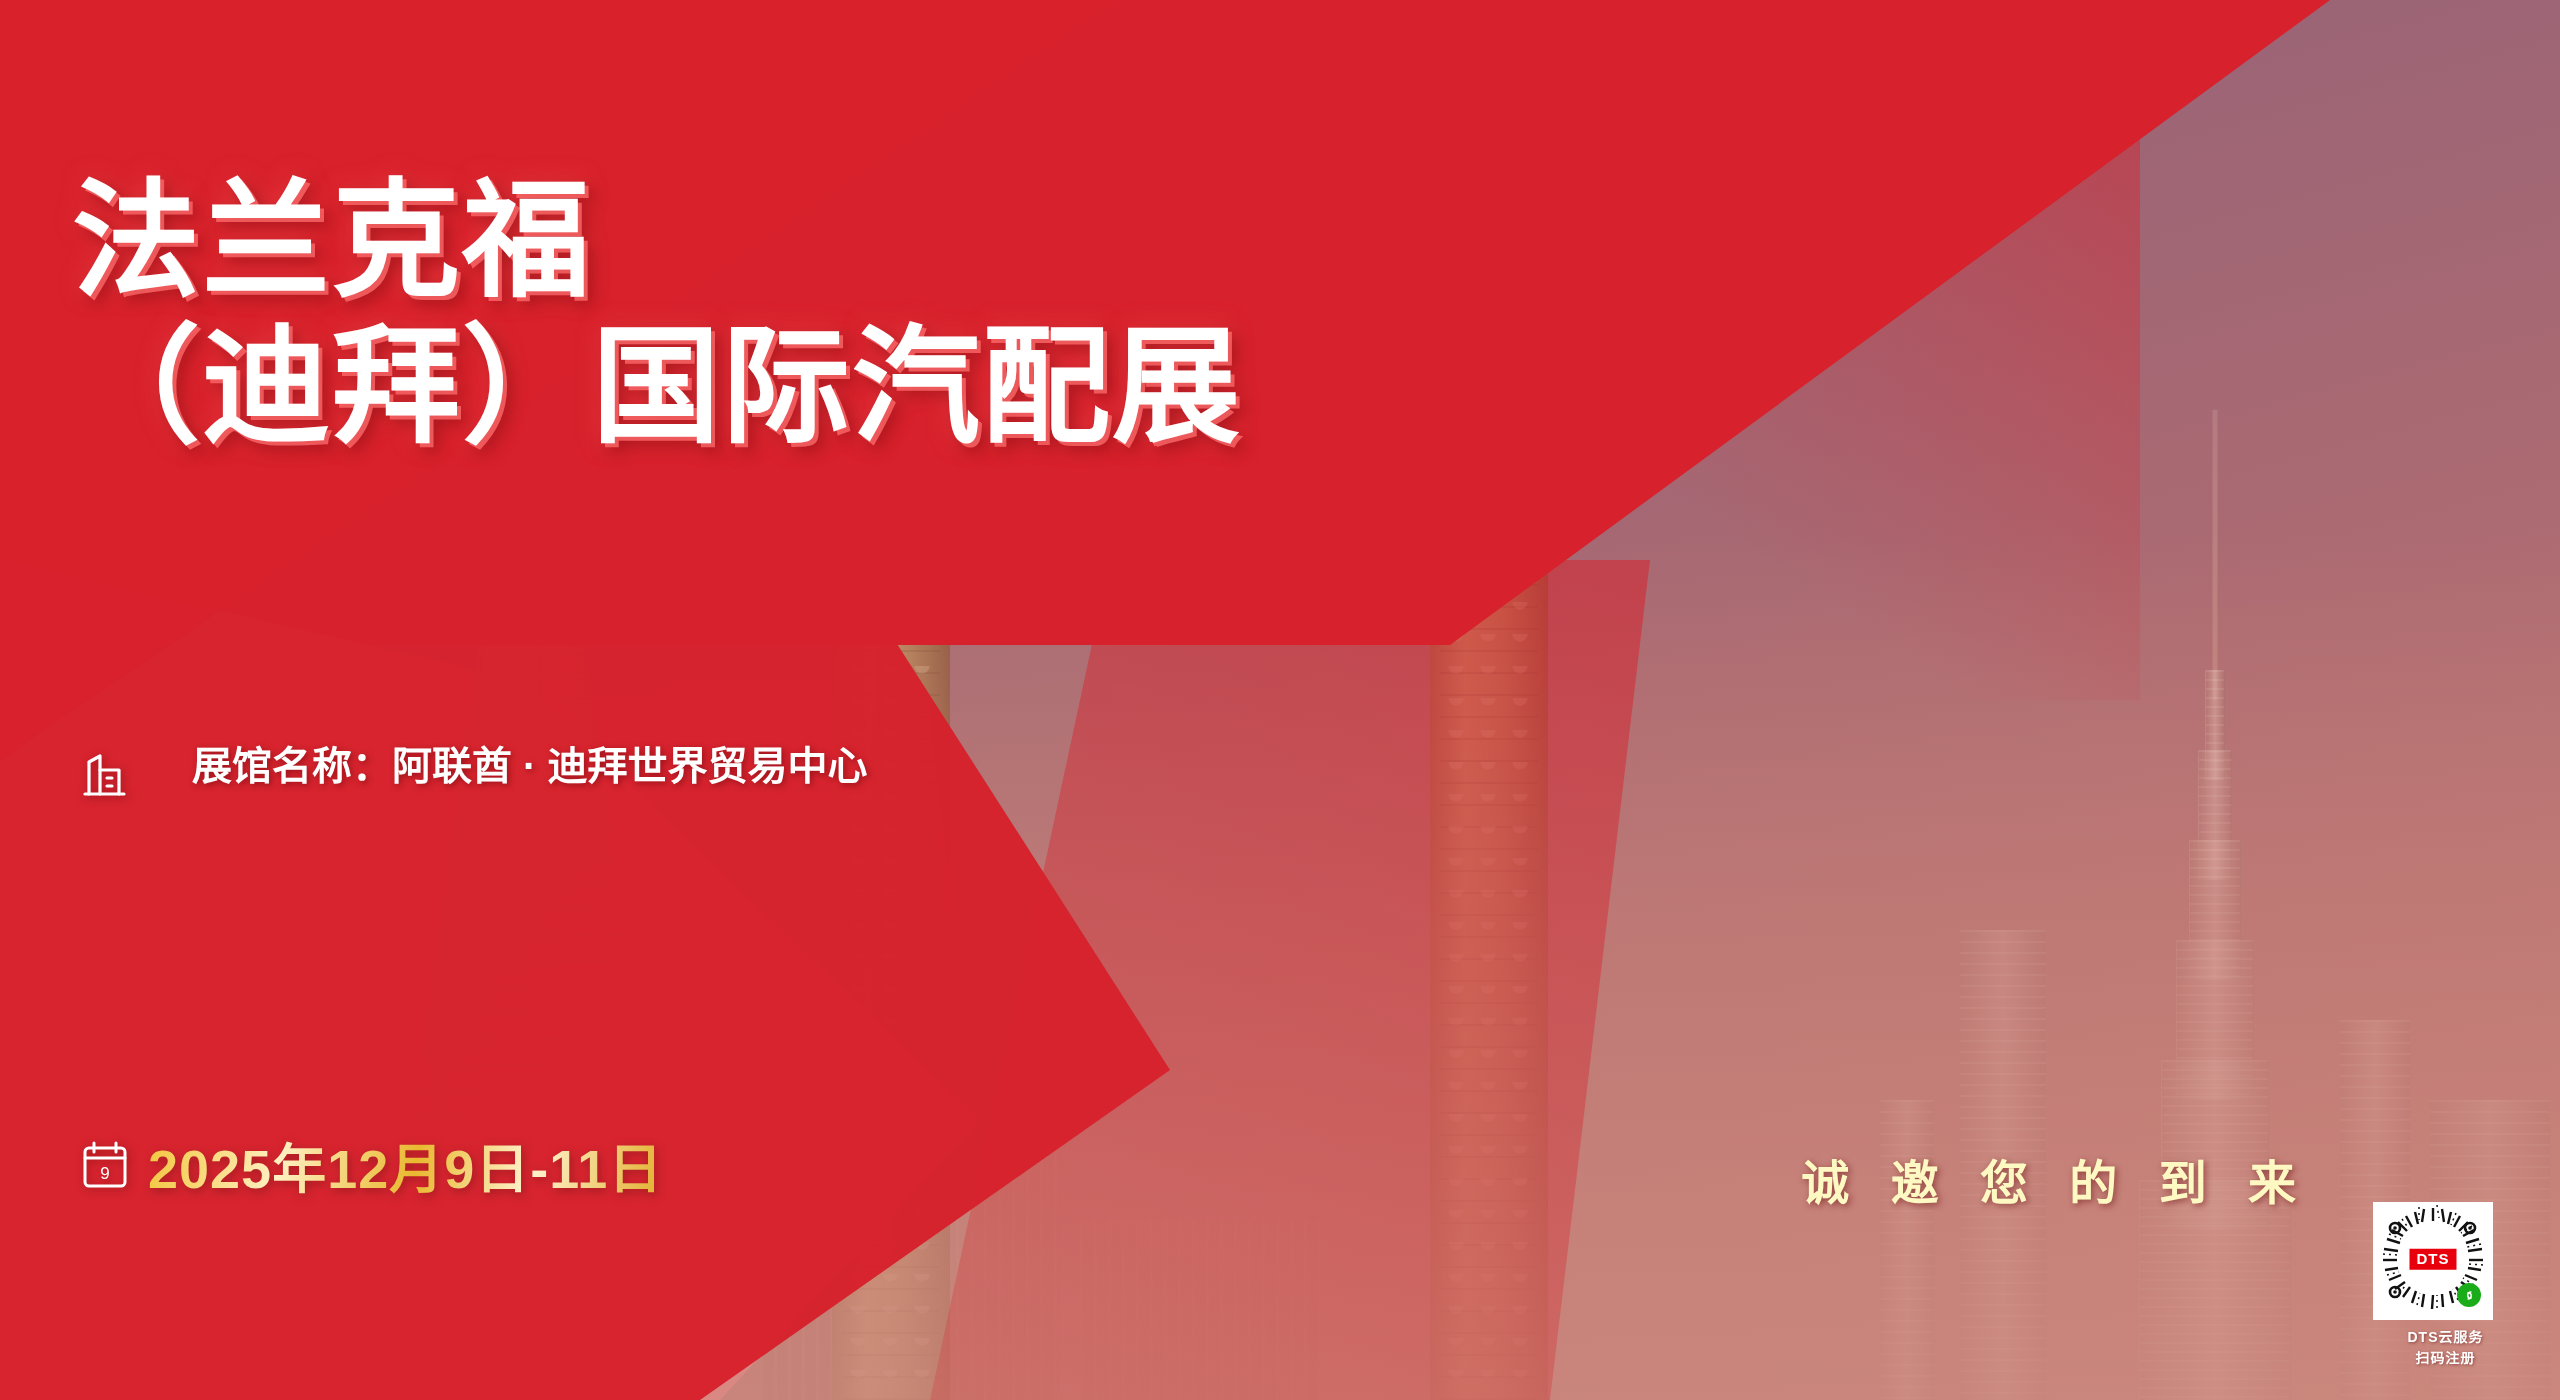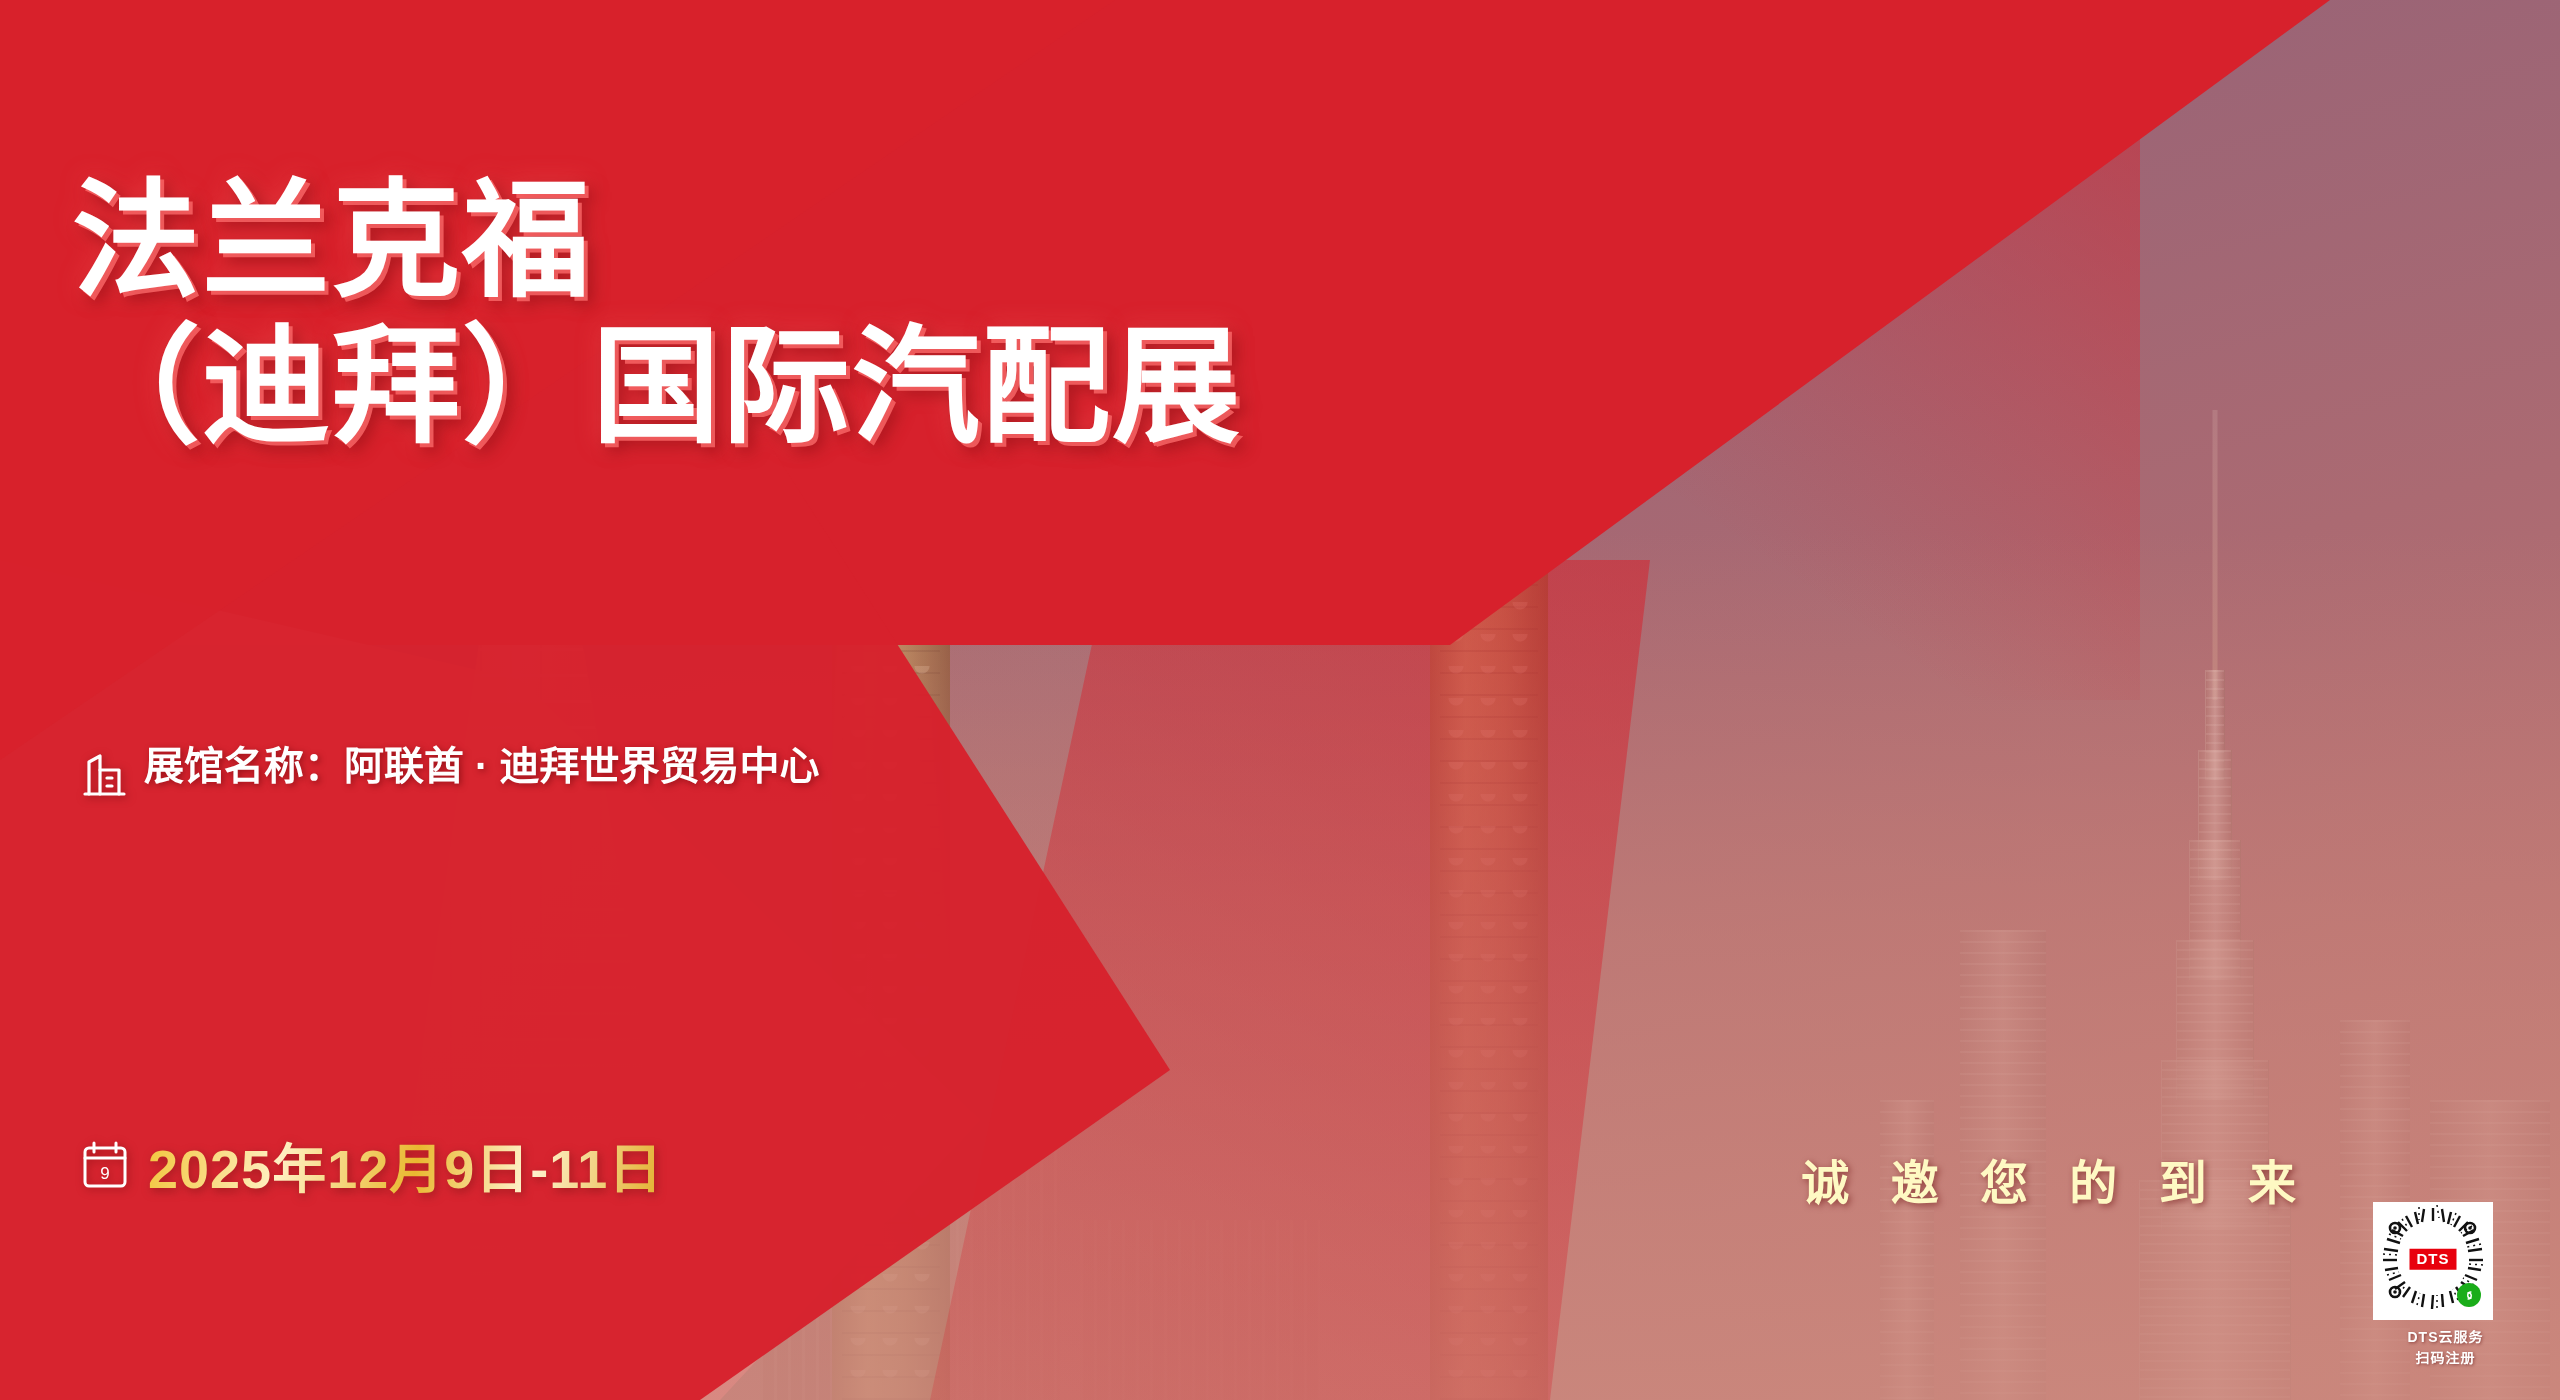--- a/index.html
+++ b/index.html
@@ -179,21 +179,21 @@
     letter-spacing:2px;
     white-space:nowrap;
     text-shadow:
        4px 4px 0 rgba(255,110,110,.75),
        8px 8px 16px rgba(120,0,8,.55),
        0 0 24px rgba(255,90,90,.45);
   }
 
   
   .info{position:absolute;left:78px;top:740px;width:1420px;color:#fff;}
-  .info-row{display:flex;align-items:flex-start;margin-bottom:6px;}
+  .info-row{display:flex;align-items:flex-start;margin-bottom:6px;gap:48px;}
   .ico{
     flex:0 0 auto;width:52px;height:52px;margin-right:14px;margin-top:8px;
     filter:drop-shadow(2px 2px 4px rgba(120,10,14,.65));
   }
   .ico svg{display:block;width:52px;height:52px;}
   .info-text{
     font-size:40px;line-height:1.34;font-weight:600;color:#fff;
     text-shadow:2px 2px 6px rgba(130,12,18,.75);
   }
   .info-text.wrap{max-width:1300px;white-space:normal;}

